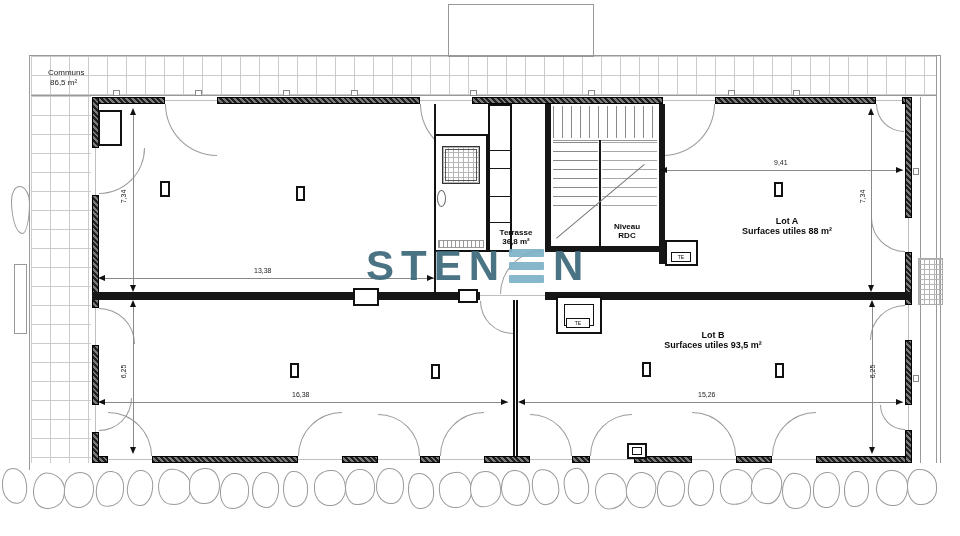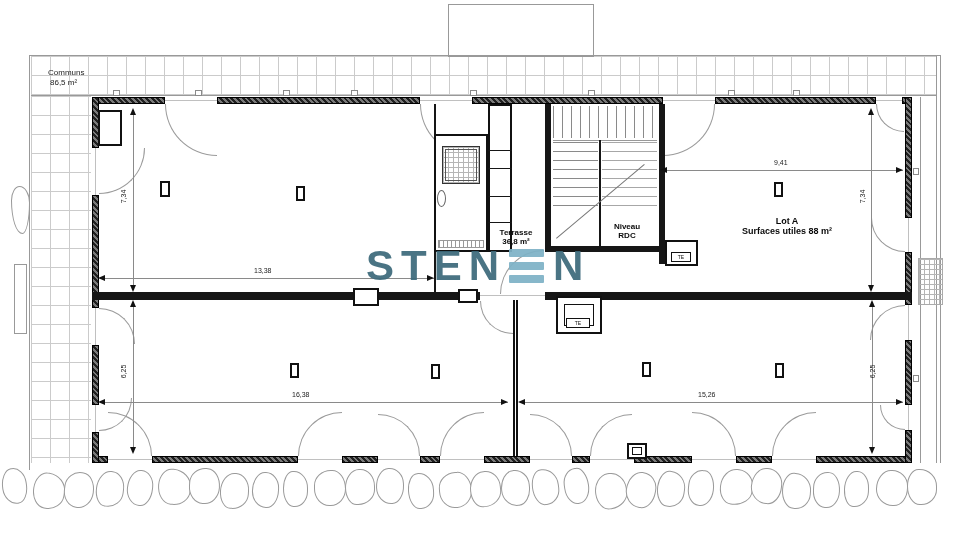--- a/index.html
+++ b/index.html
@@ -181,20 +181,24 @@
   <div class="abs sym" style="left:296px;top:186px;width:9px;height:15px;"></div>
   <div class="abs sym" style="left:774px;top:182px;width:9px;height:15px;"></div>
   <div class="abs sym" style="left:290px;top:363px;width:9px;height:15px;"></div>
   <div class="abs sym" style="left:431px;top:364px;width:9px;height:15px;"></div>
   <div class="abs sym" style="left:642px;top:362px;width:9px;height:15px;"></div>
   <div class="abs sym" style="left:775px;top:363px;width:9px;height:15px;"></div>
 
   <div class="abs roomlabel" style="left:707px;top:216px;width:160px;">
     <div>Lot A</div>
     <div>Surfaces utiles 88 m²</div>
+  </div>
+  <div class="abs roomlabel" style="left:633px;top:330px;width:160px;">
+    <div>Lot B</div>
+    <div>Surfaces utiles 93,5 m²</div>
   </div>
   <div class="abs smalllabel" style="left:476px;top:228px;width:80px;">
     <div>Terrasse</div>
     <div>36,8 m²</div>
   </div>
   <div class="abs smalllabel" style="left:595px;top:222px;width:64px;">
     <div>Niveau</div>
     <div>RDC</div>
   </div>
 

